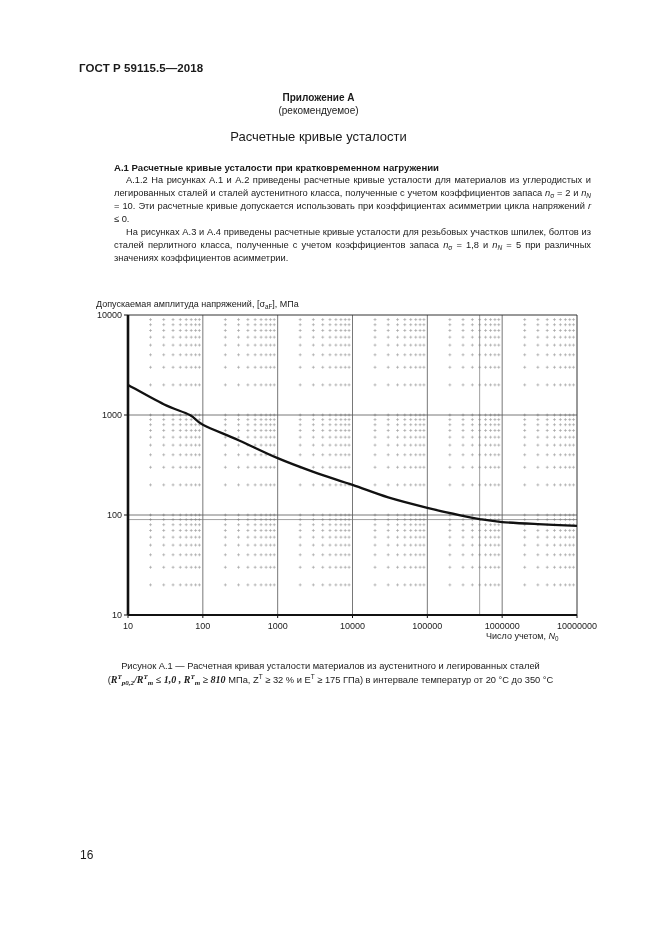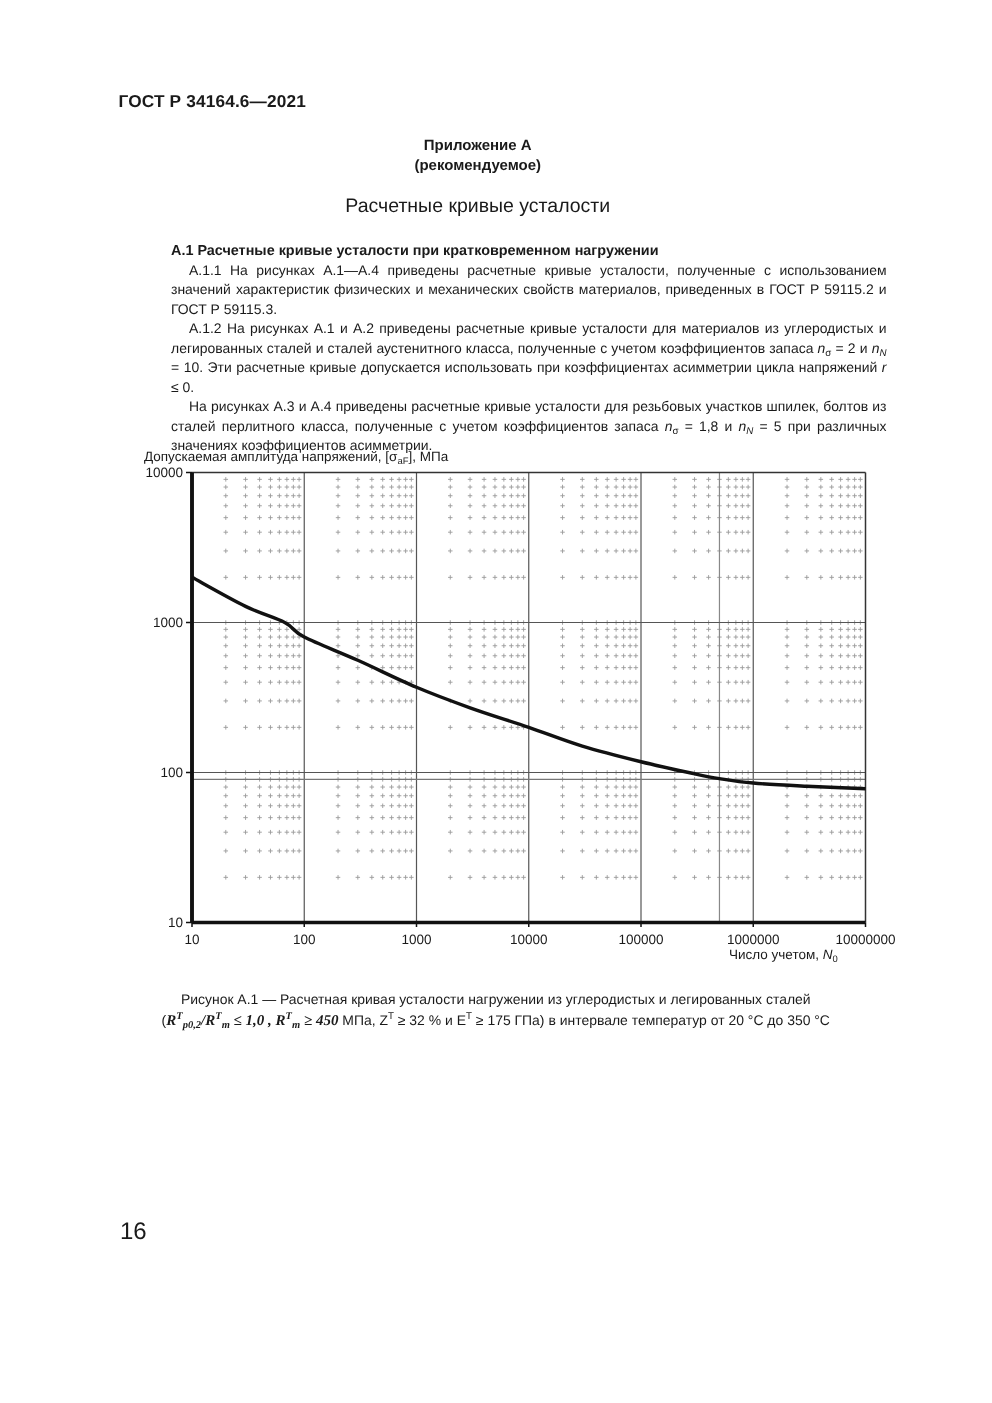--- a/index.html
+++ b/index.html
@@ -5,51 +5,50 @@
   html, body { margin: 0; padding: 0; background: #ffffff; }
   body {
     width: 661px; height: 935px; position: relative; overflow: hidden;
     font-family: "Liberation Sans", "DejaVu Sans", sans-serif;
     color: #1a1a1a;
   }
   .abs { position: absolute; }
   .header { left: 79px; top: 62px; font-size: 11.5px; font-weight: bold; letter-spacing: 0.1px; }
   .center { left: 0; width: 637px; text-align: center; font-size: 10px; }
   .appendix-title { top: 92px; font-weight: bold; }
-  .appendix-sub { top: 105px; font-weight: bold; }
+  .appendix-sub { top: 105px; font-weight: normal; }
   .section-title { top: 129px; font-weight: normal; font-size: 13px; }
   .text-block { left: 114px; width: 477px; font-size: 9.3px; line-height: 13px; }
   .subhead { top: 161px; font-weight: bold; font-size: 9.6px; }
   .para { text-align: justify; text-indent: 12px; margin: 0; }
   .paras { top: 174px; }
   .ital { font-style: italic; }
   sub { font-size: 70%; vertical-align: -2px; line-height: 0; }
   sup { font-size: 70%; vertical-align: 4px; line-height: 0; }
   .chart-ylabel { left: 96px; top: 299px; font-size: 9px; }
   .chart { left: 0; top: 0; }
   .tick-label { font-size: 9px; font-family: "Liberation Sans", sans-serif; fill: #1a1a1a; }
   .caption { left: 0; width: 661px; text-align: center; font-size: 9.3px; line-height: 14px; }
   .caption1 { top: 659px; }
   .caption2 { top: 673px; }
   .formula { font-family: "Liberation Serif", serif; font-weight: bold; font-style: italic; font-size: 10px; }
-  .page-num { left: 80px; top: 813px; font-size: 16px; }
+  .page-num { left: 80px; top: 848px; font-size: 12px; }
 </style>
 </head>
 <body>
 
-<div class="abs header">ГОСТ Р 34164.6—2021</div>
+<div class="abs header">ГОСТ Р 59115.5—2018</div>
 
 <div class="abs center appendix-title">Приложение А</div>
 <div class="abs center appendix-sub">(рекомендуемое)</div>
 <div class="abs center section-title">Расчетные кривые усталости</div>
 
 <div class="abs text-block subhead">А.1 Расчетные кривые усталости при кратковременном нагружении</div>
 
 <div class="abs text-block paras">
-  <p class="para">А.1.1 На рисунках А.1—А.4 приведены расчетные кривые усталости, полученные с использованием значений характеристик физических и механических свойств материалов, приведенных в ГОСТ Р 59115.2 и ГОСТ Р 59115.3.</p>
   <p class="para"><span>А.1.2 На рисунках А.1 и А.2 приведены расчетные кривые усталости для материалов из углеродистых и легированных сталей и сталей аустенитного класса, полученные с учетом коэффициентов запаса </span><span class="ital">n</span><sub>σ</sub><span> = 2 и </span><span class="ital">n</span><sub class="ital">N</sub><span> = 10. Эти расчетные кривые допускается использовать при коэффициентах асимметрии цикла напряжений </span><span class="ital">r</span><span> ≤ 0.</span></p>
   <p class="para"><span>На рисунках А.3 и А.4 приведены расчетные кривые усталости для резьбовых участков шпилек, болтов из сталей перлитного класса, полученные с учетом коэффициентов запаса </span><span class="ital">n</span><sub>σ</sub><span> = 1,8 и </span><span class="ital">n</span><sub class="ital">N</sub><span> = 5 при различных значениях коэффициентов асимметрии.</span></p>
 </div>
 
 <div class="abs chart-ylabel"><span>Допускаемая амплитуда напряжений, [σ</span><sub>aF</sub><span>], МПа</span></div>
 
 <svg class="abs chart" width="661" height="660" viewBox="0 0 661 660">
   <g id="minor-grid">
       <path d="M149.0270780088546,584.8970004336019h3M150.5270780088546,583.3970004336019v3" stroke="#9a9a9a" stroke-width="0.6"></path>
       <path d="M149.0270780088546,567.2878745280337h3M150.5270780088546,565.7878745280337v3" stroke="#9a9a9a" stroke-width="0.6"></path>
@@ -1341,16 +1340,16 @@
       <text x="122" y="418" text-anchor="end" class="tick-label">1000</text>
       <text x="122" y="318" text-anchor="end" class="tick-label">10000</text>
     </g>
   <path id="curve" fill="none" stroke="#111" stroke-width="2.3" d="M128,384.8970004336019 C133.95076231580913,388.1273342005371 153.40158538339165,399.2618364408135 163.70457389485472,404.2790030352132 C174.0075624063178,409.29616962961285 183.2964711623654,411.59800028906795 189.8179310687785,415 C196.3393909751916,418.40199971093205 194.71333730676506,420.4941350842423 202.83333333333331,424.6910013008056 C210.95332935990157,428.88786751736893 226.06568500596586,434.5997262506308 238.5379072281881,440.18119729937996 C251.01012945041032,445.7626683481291 265.1944444444444,452.8994232125136 277.66666666666663,458.1798275933005 C290.13888888888886,463.4602319740874 300.8990183392992,467.41076144405105 313.3712405615214,471.8636235841013 C325.84346278374363,476.3164857241515 340.02777777777777,480.6424586818801 352.5,484.8970004336019 C364.97222222222223,489.15154218532365 375.7323516726325,493.57174095513426 388.2045738948547,497.39087409443187 C400.67679611707695,501.21000723372947 414.8611111111111,504.730712880001 427.3333333333333,507.81179926938745 C439.80555555555554,510.8928856587739 454.3201980074416,513.9967155143333 463.0379072281881,515.8773924307505 C471.7556164489346,517.7580693471677 473.11812875139896,518.0657416015872 479.63958865781206,519.0958607678906 C486.16104856422515,520.125979934194 492.4613913493818,521.2155012045299 502.1666666666667,522.0581074285707 C511.87194198395156,522.9007136526114 525.3990183392992,523.5294260617381 537.8712405615214,524.1514981121351 C550.3434627837436,524.773570162532 570.4785400935868,525.5173661278159 577,525.790539730952"></path>
 </svg>
 
 <div class="abs" style="left:0;top:0;width:661px;">
   <div class="abs" style="left:486px;top:631px;font-size:9px;white-space:nowrap;"><span>Число учетом, </span><span class="ital">N</span><sub>0</sub></div>
 </div>
 
-<div class="abs caption caption1">Рисунок А.1 — Расчетная кривая усталости нагружении из углеродистых и легированных сталей</div>
-<div class="abs caption caption2"><span>(</span><span class="formula"><span>R</span><sup>T</sup><sub>p0,2</sub><span>/</span><span>R</span><sup>T</sup><sub>m</sub><span> ≤ 1,0 , </span><span>R</span><sup>T</sup><sub>m</sub><span> ≥ 450</span></span><span> МПа, Z</span><sup>T</sup><span> ≥ 32 % и E</span><sup>T</sup><span> ≥ 175 ГПа) в интервале температур от 20 °C до 350 °C</span></div>
+<div class="abs caption caption1">Рисунок А.1 — Расчетная кривая усталости материалов из аустенитного и легированных сталей</div>
+<div class="abs caption caption2"><span>(</span><span class="formula"><span>R</span><sup>T</sup><sub>p0,2</sub><span>/</span><span>R</span><sup>T</sup><sub>m</sub><span> ≤ 1,0 , </span><span>R</span><sup>T</sup><sub>m</sub><span> ≥ 810</span></span><span> МПа, Z</span><sup>T</sup><span> ≥ 32 % и E</span><sup>T</sup><span> ≥ 175 ГПа) в интервале температур от 20 °C до 350 °C</span></div>
 
 <div class="abs page-num">16</div>
 
 </body></html>

